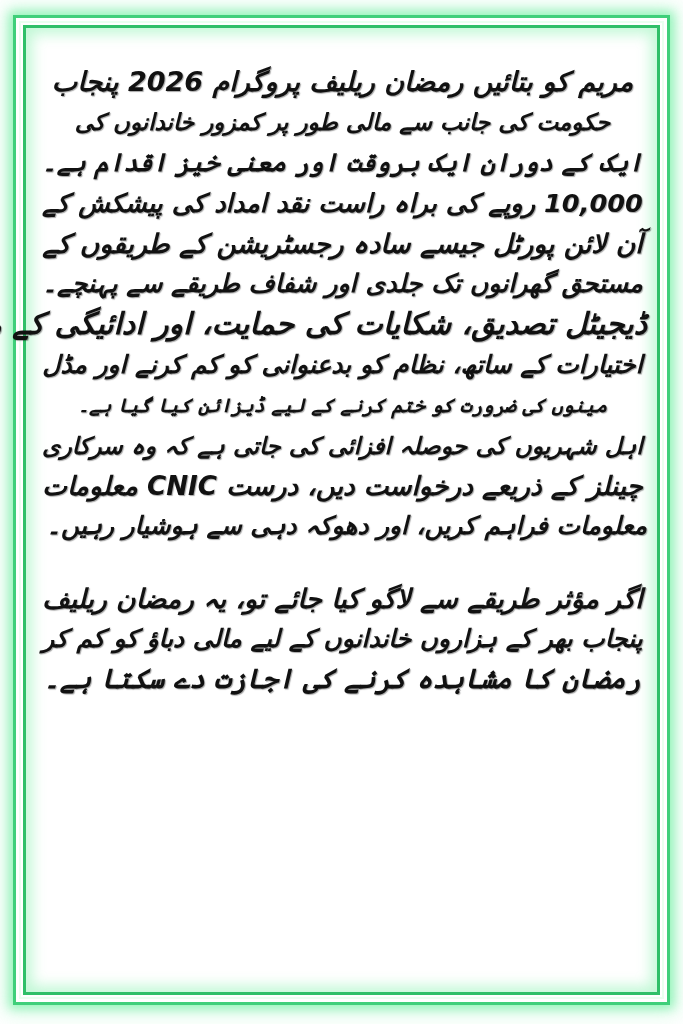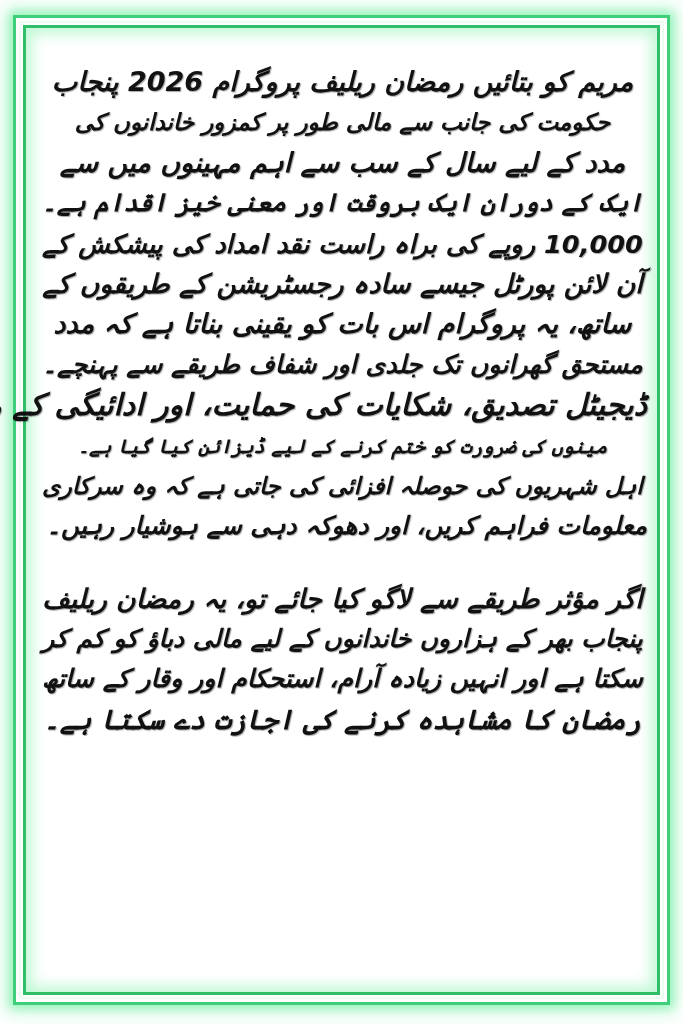--- a/index.html
+++ b/index.html
@@ -69,27 +69,26 @@
 <body>
 
 <div class="frame-outer">
   <div class="frame-gap"></div>
   <div class="frame-inner"></div>
 </div>
 
 <div class="content" dir="rtl" lang="ur">
   <span class="line" style="display: block;">مریم کو بتائیں رمضان ریلیف پروگرام 2026 پنجاب</span>
   <span class="line" style="display: block; font-size: 23px;">حکومت کی جانب سے مالی طور پر کمزور خاندانوں کی</span>
-  <span class="line" style="display: block;">مدد کے لیے سال کے سب سے اہم مہینوں میں سے</span>
   <span class="line" style="display: block; font-size: 24.8119px;">ایک کے دوران ایک بروقت اور معنی خیز اقدام ہے۔</span>
   <span class="line" style="display: block; font-size: 25.6351px;">10,000 روپے کی براہ راست نقد امداد کی پیشکش کے</span>
   <span class="line" style="display: block; font-size: 26.6016px;">آن لائن پورٹل جیسے سادہ رجسٹریشن کے طریقوں کے</span>
-  <span class="line" style="display: block;">ساتھ، یہ پروگرام اس بات کو یقینی بناتا ہے کہ مدد</span>
   <span class="line" style="display: block; font-size: 25.2757px;">مستحق گھرانوں تک جلدی اور شفاف طریقے سے پہنچے۔</span>
   <span class="line" style="display: block; font-size: 30px;">ڈیجیٹل تصدیق، شکایات کی حمایت، اور ادائیگی کے متعدد</span>
+  <span class="line" style="display: block; font-size: 24.9263px;">اختیارات کے ساتھ، نظام کو بدعنوانی کو کم کرنے اور مڈل</span>
   <span class="line" style="display: block; font-size: 19px;">مینوں کی ضرورت کو ختم کرنے کے لیے ڈیزائن کیا گیا ہے۔</span>
   <span class="line" style="display: block; font-size: 23.4834px;">اہل شہریوں کی حوصلہ افزائی کی جاتی ہے کہ وہ سرکاری</span>
+  <span class="line" style="display: block; font-size: 26.2149px;">چینلز کے ذریعے درخواست دیں، درست CNIC معلومات</span>
   <span class="line" style="display: block; font-size: 24.8119px; margin-left: 12px;">معلومات فراہم کریں، اور دھوکہ دہی سے ہوشیار رہیں۔</span>
   <span class="line" style="display: block; font-size: 26.6016px; margin-top: 32px;">اگر مؤثر طریقے سے لاگو کیا جائے تو، یہ رمضان ریلیف</span>
   <span class="line" style="display: block; font-size: 24.8119px;">پنجاب بھر کے ہزاروں خاندانوں کے لیے مالی دباؤ کو کم کر</span>
-  <span class="line" style="display: block; font-size: 25.2364px;">سکتا ہے اور انہیں زیادہ آرام، استحکام اور وقار کے ساتھ</span>
   <span class="line" style="display: block;">رمضان کا مشاہدہ کرنے کی اجازت دے سکتا ہے۔</span>
 </div>
 
 </body></html>

